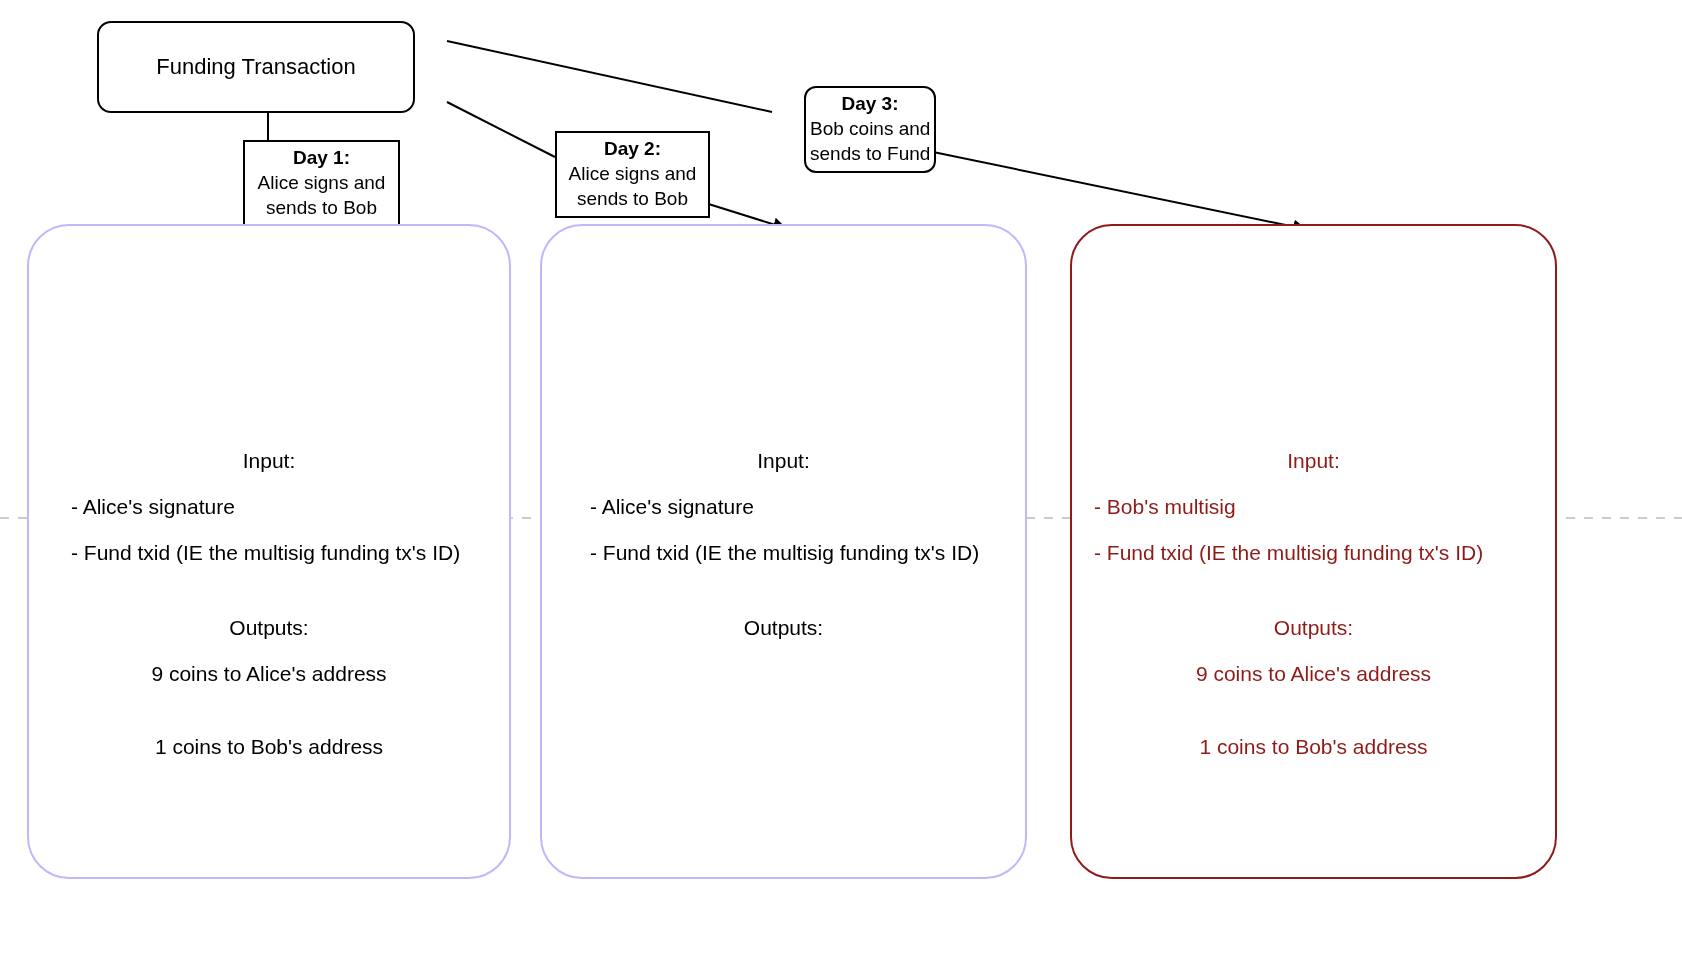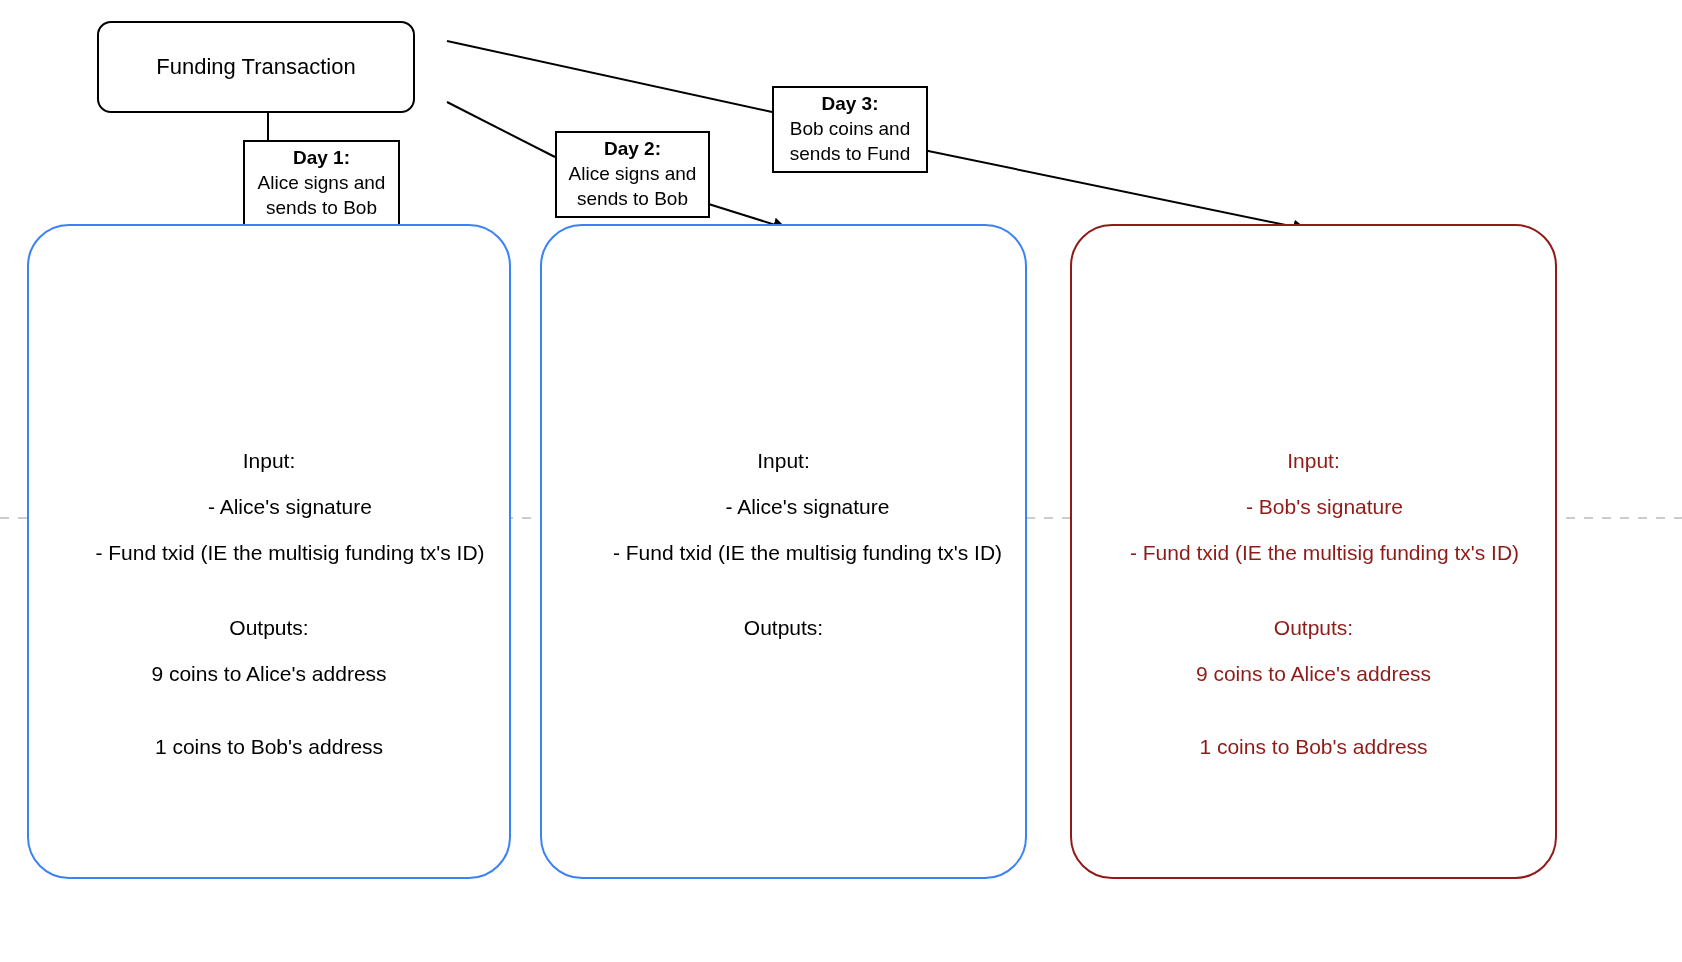--- a/index.html
+++ b/index.html
@@ -66,47 +66,47 @@
   .day-box .day-title {
     font-weight: bold;
     display: block;
   }
   .day-box .day-line {
     display: block;
   }
 
   #day-box-1 { left: 243px; top: 140px; width: 157px; }
   #day-box-2 { left: 555px; top: 131px; width: 155px; }
-  #day-box-3 { left: 772px; top: 86px;  width: 156px; }
+  #day-box-3 { left: 804px; top: 86px;  width: 132px; border-radius: 12px; }
 
   
   .tx-card {
     position: absolute;
     top: 224px;
     height: 655px;
-    border: 2px solid #3b82f6;
+    border: 2px solid #c4b5fd;
     border-radius: 42px;
     background: #ffffff;
     box-sizing: border-box;
   }
   #tx-card-1 { left: 27px;   width: 484px; }
   #tx-card-2 { left: 540px;  width: 487px; }
   #tx-card-3 { left: 1070px; width: 487px; border-color: #8f1b18; }
 
   .tx-body {
     position: absolute;
     left: 0;
     right: 0;
     top: 224px;
     font-size: 21px;
     line-height: 1.0;
     color: #000000;
   }
   .tx-center { text-align: center; }
-  .tx-left   { text-align: center; }
+  .tx-left   { text-align: left; }
 
   .tx-body .row { display: block; }
   .tx-body .gap-lg { height: 27px; }
   .tx-body .gap-sm { height: 25px; }
 
   #tx-card-3 .tx-body,
   #tx-card-3 .tx-body .row { color: #8f1b18; }
 
   .indent-1 { padding-left: 42px; }
   .indent-2 { padding-left: 48px; }
@@ -192,21 +192,21 @@
       <div class="gap-sm"></div>
       <div class="gap-lg"></div>
       <div class="gap-sm"></div>
     </div>
   </div>
 
   <div class="tx-card" id="tx-card-3">
     <div class="tx-body">
       <span class="row tx-center">Input:</span>
       <div class="gap-sm"></div>
-      <span class="row tx-left indent-3">- Bob's signature</span>
+      <span class="row tx-left indent-3">- Bob's multisig</span>
       <div class="gap-sm"></div>
       <span class="row tx-left indent-3">- Fund txid (IE the multisig funding tx's ID)</span>
       <div class="gap-lg"></div>
       <div class="gap-lg"></div>
       <span class="row tx-center">Outputs:</span>
       <div class="gap-sm"></div>
       <span class="row tx-center">9 coins to Alice's address</span>
       <div class="gap-lg"></div>
       <div class="gap-sm"></div>
       <span class="row tx-center">1 coins to Bob's address</span>

